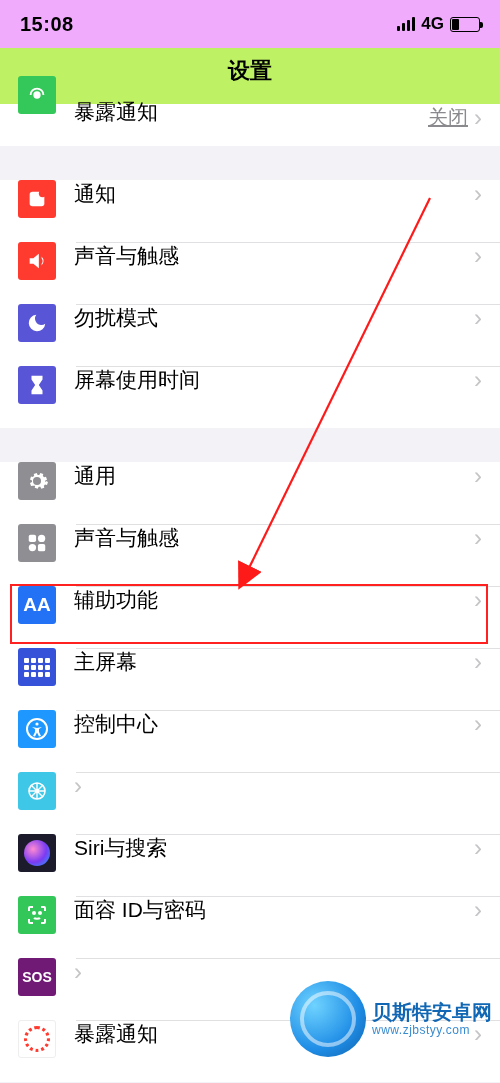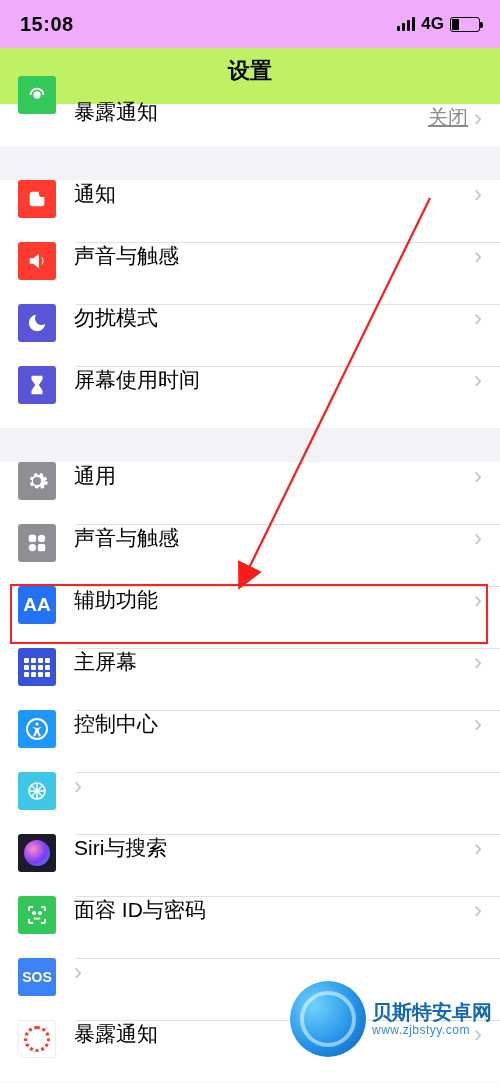--- a/index.html
+++ b/index.html
@@ -50,21 +50,21 @@
   .ic-dnd{background:#5856d6}
   .ic-screen{background:#5856d6}
   .ic-general{background:#8e8e93}
   .ic-control{background:#8e8e93}
   .ic-display{background:#2372f6}
   .ic-home{background:#3552d8}
   .ic-access{background:#1e98ff}
   .ic-wall{background:#3fc7e8}
   .ic-siri{background:#1b1b2c}
   .ic-face{background:#33c759}
-  .ic-sos{background:#3b82f6}
+  .ic-sos{background:#701a75}
   .ic-expose{background:#fff;border:1px solid #eee}
   .glyph{color:#fff;font-size:19px;font-weight:600}
   .glyph.small{font-size:14px}
 
   .dots-grid{display:grid;grid-template-columns:repeat(4,5px);grid-auto-rows:5px;gap:2px}
   .dots-grid span{background:#fff;border-radius:1px}
   .dotring{width:26px;height:26px;border-radius:50%;border:3px dotted #ff3b30}
   .siri-orb{width:26px;height:26px;border-radius:50%;background:radial-gradient(circle at 35% 35%, #ff8ad1, #7a3bf3 55%, #1fa6ff)}
 </style>
 </head>

